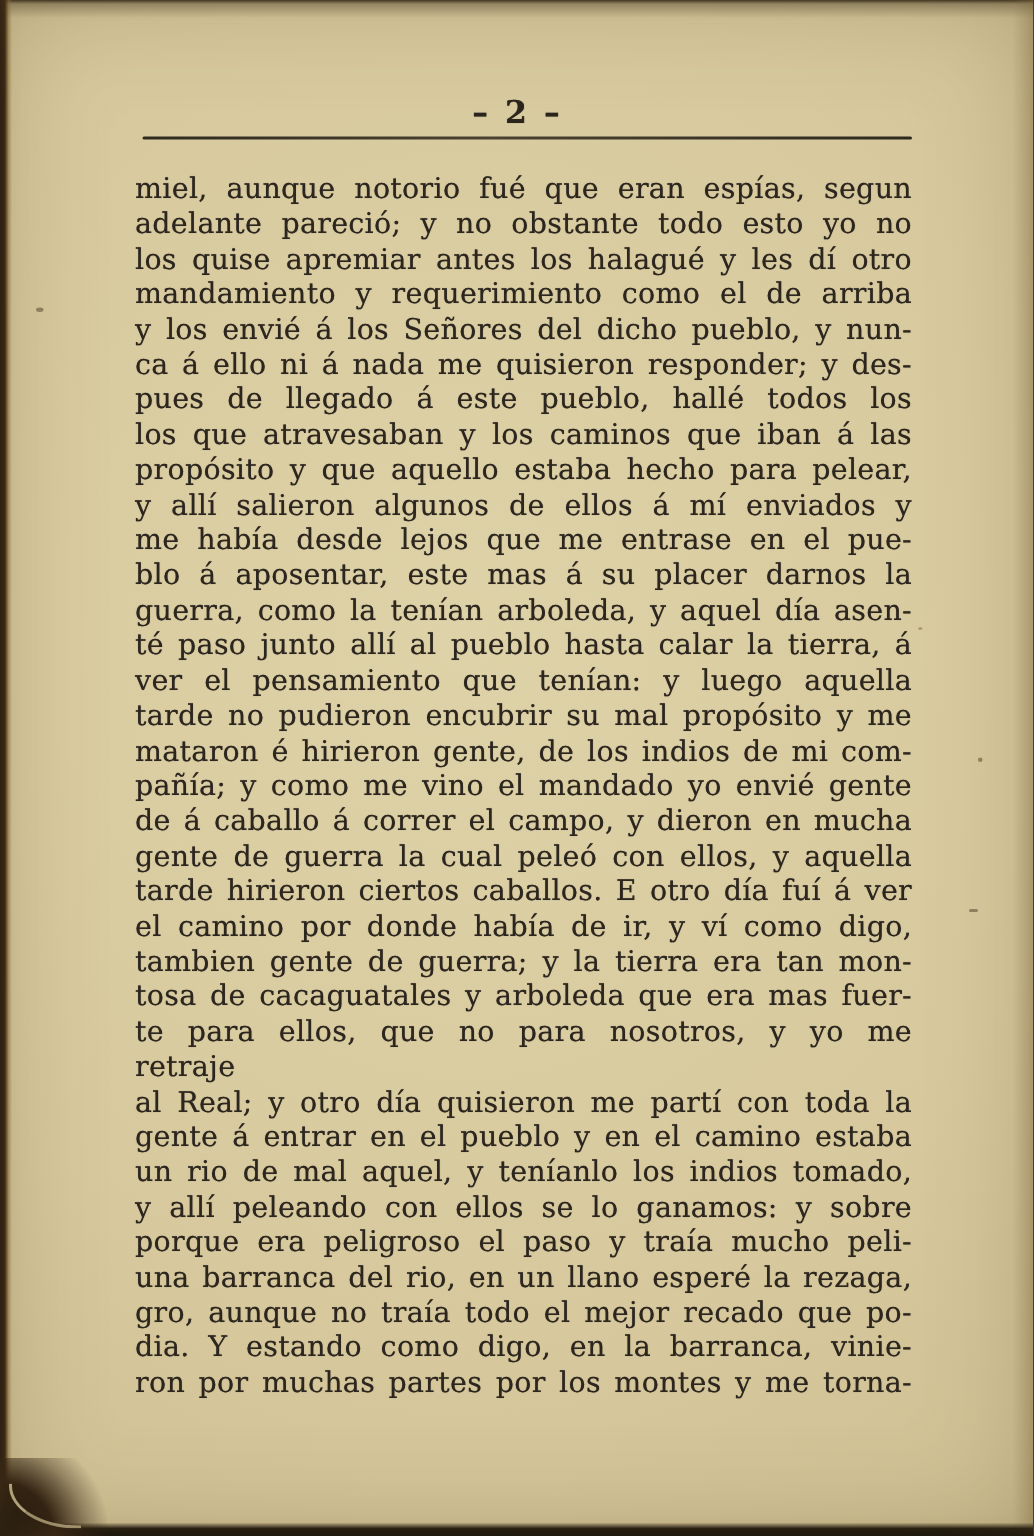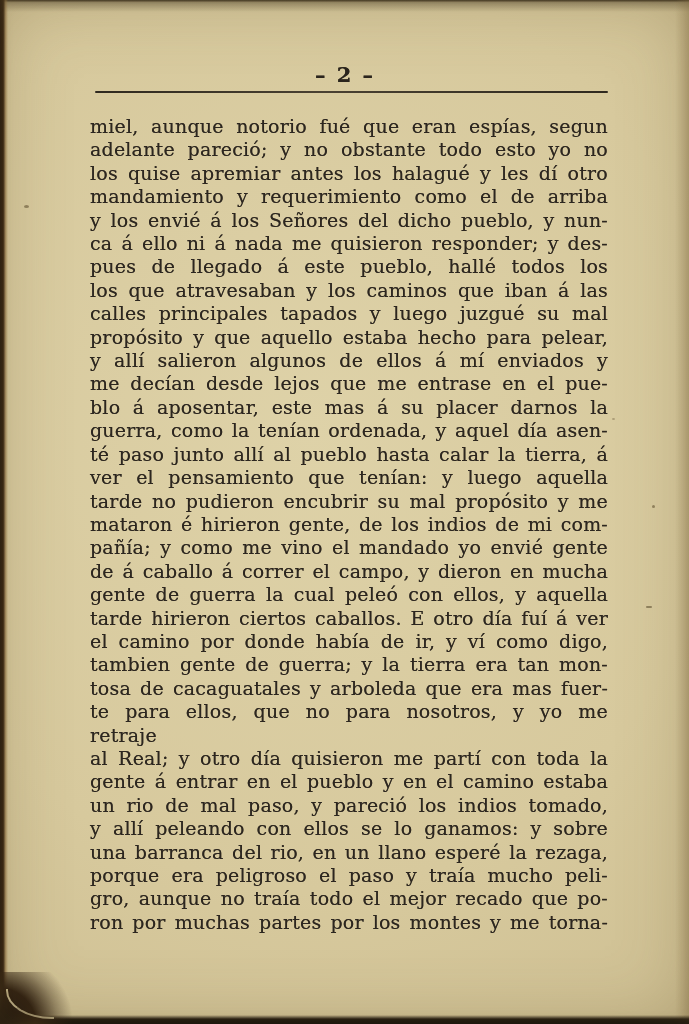--- a/index.html
+++ b/index.html
@@ -133,45 +133,45 @@
 
   <div class="text-block">
       <div class="text-line">miel, aunque notorio fué que eran espías, segun</div>
       <div class="text-line">adelante pareció; y no obstante todo esto yo no</div>
       <div class="text-line">los quise apremiar antes los halagué y les dí otro</div>
       <div class="text-line">mandamiento y requerimiento como el de arriba</div>
       <div class="text-line">y los envié á los Señores del dicho pueblo, y nun-</div>
       <div class="text-line">ca á ello ni á nada me quisieron responder; y des-</div>
       <div class="text-line">pues de llegado á este pueblo, hallé todos los</div>
       <div class="text-line">los que atravesaban y los caminos que iban á las</div>
-      <div class="text-line">calles principales tapados y luego juzgué su mal</div>
       <div class="text-line">propósito y que aquello estaba hecho para pelear,</div>
       <div class="text-line">y allí salieron algunos de ellos á mí enviados y</div>
-      <div class="text-line">me decían desde lejos que me entrase en el pue-</div>
+      <div class="text-line">me había desde lejos que me entrase en el pue-</div>
       <div class="text-line">blo á aposentar, este mas á su placer darnos la</div>
-      <div class="text-line">guerra, como la tenían ordenada, y aquel día asen-</div>
+      <div class="text-line">guerra, como la tenían arboleda, y aquel día asen-</div>
       <div class="text-line">té paso junto allí al pueblo hasta calar la tierra, á</div>
       <div class="text-line">ver el pensamiento que tenían: y luego aquella</div>
       <div class="text-line">tarde no pudieron encubrir su mal propósito y me</div>
       <div class="text-line">mataron é hirieron gente, de los indios de mi com-</div>
       <div class="text-line">pañía; y como me vino el mandado yo envié gente</div>
       <div class="text-line">de á caballo á correr el campo, y dieron en mucha</div>
       <div class="text-line">gente de guerra la cual peleó con ellos, y aquella</div>
       <div class="text-line">tarde hirieron ciertos caballos. E otro día fuí á ver</div>
       <div class="text-line">el camino por donde había de ir, y ví como digo,</div>
       <div class="text-line">tambien gente de guerra; y la tierra era tan mon-</div>
       <div class="text-line">tosa de cacaguatales y arboleda que era mas fuer-</div>
       <div class="text-line">te para ellos, que no para nosotros, y yo me retraje</div>
       <div class="text-line">al Real; y otro día quisieron me partí con toda la</div>
       <div class="text-line">gente á entrar en el pueblo y en el camino estaba</div>
-      <div class="text-line">un rio de mal paso, y pareció los indios tomado,</div>
+      <div class="text-line">un rio de mal aquel, y teníanlo los indios tomado,</div>
       <div class="text-line">y allí peleando con ellos se lo ganamos: y sobre</div>
+      <div class="text-line">porque era peligroso el paso y traía mucho peli-</div>
       <div class="text-line">una barranca del rio, en un llano esperé la rezaga,</div>
-      <div class="text-line">porque era peligroso el paso y traía mucho peli-</div>
       <div class="text-line">gro, aunque no traía todo el mejor recado que po-</div>
+      <div class="text-line">dia. Y estando como digo, en la barranca, vinie-</div>
       <div class="text-line">ron por muchas partes por los montes y me torna-</div>
     </div>
 
   <div class="speck speck-1"></div>
   <div class="speck speck-2"></div>
   <div class="speck speck-3"></div>
   <div class="speck speck-4"></div>
 
   <div class="edge-left"></div>
   <div class="edge-bottom"></div>

